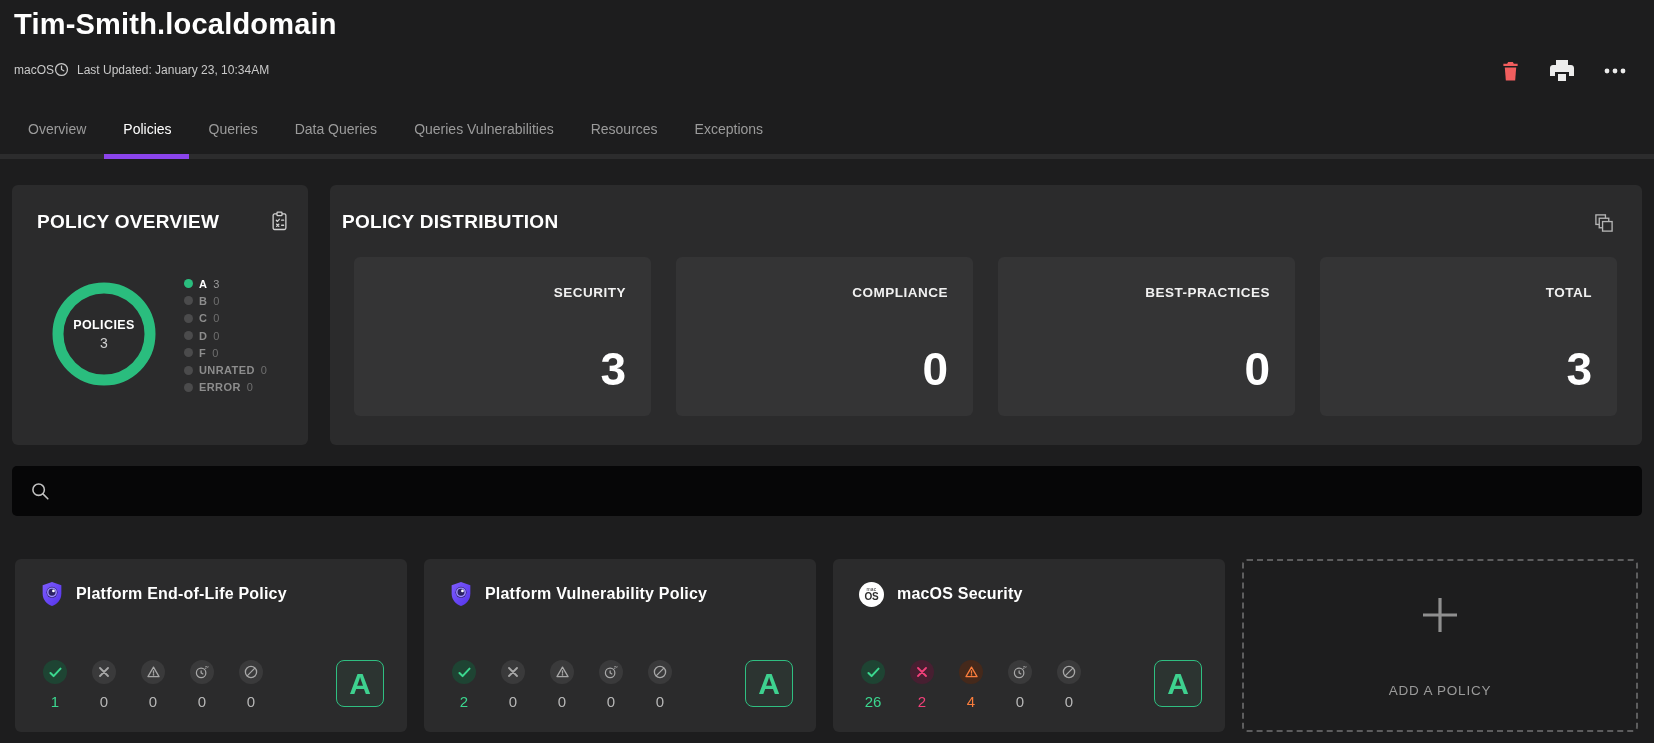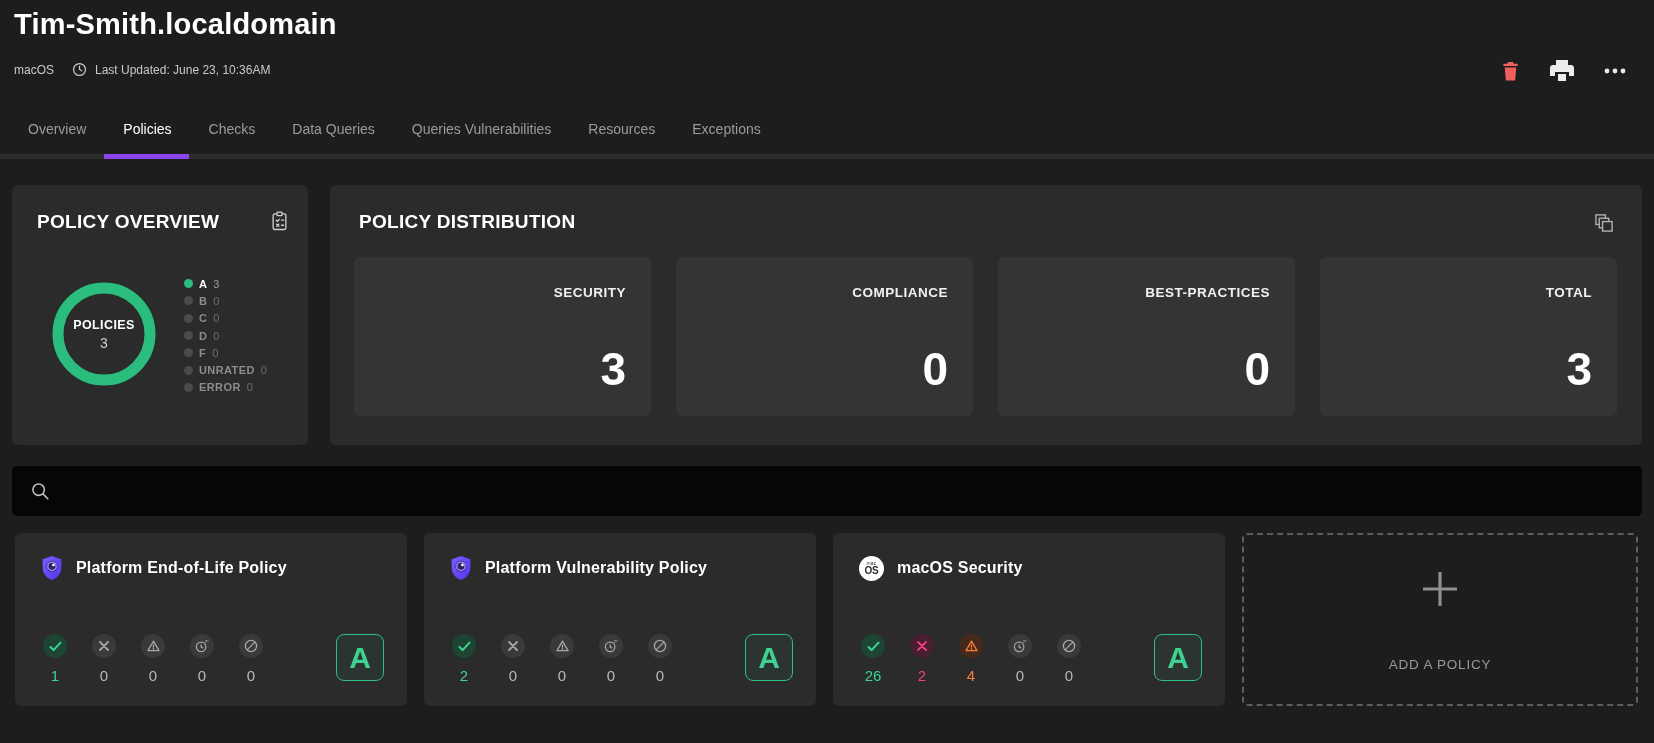--- a/index.html
+++ b/index.html
@@ -3,21 +3,21 @@
 <meta charset="utf-8">
 <style>
   * { margin:0; padding:0; box-sizing:border-box; }
   html,body { width:1654px; height:743px; }
   body { font-family:"Liberation Sans", sans-serif; background:#1d1d1e; overflow:hidden; }
   .page { position:relative; width:1654px; height:743px; background:#1d1d1e; }
 
   
   .title { position:absolute; left:14px; top:8px; font-size:29px; font-weight:700; color:#fff; letter-spacing:.2px; }
   .meta { position:absolute; left:14px; top:62px; display:flex; align-items:center; color:#c9c9c9; font-size:12px; }
-  .meta .platform { margin-right:18px; }
+  .meta .platform { }
   .meta .clock { display:inline-flex; margin-right:8px; color:#c9c9c9; }
   .actions { position:absolute; right:26px; top:58px; display:flex; align-items:center; gap:26px; }
   .actions button { background:none; border:none; cursor:pointer; display:inline-flex; padding:2px; }
   .icon-red { color:#f15e5e; } .icon-light { color:#ececec; }
 
   
   .tabs { position:absolute; left:28px; top:121px; display:flex; gap:37px; font-size:14px; color:#9b9b9b; }
   .tab { position:relative; cursor:pointer; white-space:nowrap; }
   .tab.active { color:#fff; font-weight:500; }
   .tab.active::after { content:""; position:absolute; left:-19px; right:-17px; top:33px; height:5px; background:#8b44ec; z-index:2; }
@@ -37,35 +37,35 @@
   .donut-value { font-size:14px; color:#cfcfcf; }
   .legend { position:absolute; left:172px; top:90px; list-style:none; }
   .lg { display:flex; align-items:center; gap:6px; height:17.3px; font-size:11px; }
   .lg .dot { width:9px; height:9px; border-radius:50%; background:#4b4b4c; flex:none; }
   .lg b { color:#8d8d8d; font-weight:700; letter-spacing:.4px; }
   .lg span { color:#6f6f6f; }
   .lg.on .dot { background:#2abd7e; }
   .lg.on b { color:#fff; }
   .lg.on span { color:#9d9d9d; }
 
-  .dist-head { position:absolute; left:29px; top:26px; }
+  .dist-head { position:absolute; left:12px; top:26px; }
   .copy-btn { position:absolute; right:28px; top:28px; background:none; border:none; cursor:pointer; color:#b5b5b5; display:inline-flex; }
   .dist-grid { position:absolute; left:24px; right:25px; top:72px; bottom:29px; display:flex; gap:25px; }
   .dist-stat { flex:1; background:#343435; border-radius:6px; position:relative; }
   .dist-label { position:absolute; top:28px; right:25px; font-size:13.5px; font-weight:700; color:#f1f1f1; letter-spacing:.5px;margin-left:36px; }
   .dist-value { position:absolute; bottom:24px; right:25px; font-size:46px; font-weight:700; color:#fff; line-height:1; }
 
   
   .searchbar { position:absolute; left:12px; right:12px; top:466px; height:50px; background:#060607; border-radius:5px; display:flex; align-items:center; padding:0 18px; }
   .searchbar input { flex:1; background:transparent; border:none; outline:none; color:#e5e5e5; font-size:15px; font-family:"Liberation Sans",sans-serif; }
   .searchbar input::placeholder { color:#8f8f8f; }
   .search-ic { color:#c2c2c2; display:inline-flex; cursor:pointer; }
 
   
-  .prow { position:absolute; left:15px; right:16px; top:533px; height:173px; display:flex; gap:17px; }
+  .prow { position:absolute; left:15px; right:16px; top:559px; height:173px; display:flex; gap:17px; }
   .pcard { flex:1; background:#2b2b2c; border-radius:6px; position:relative; cursor:pointer; }
   .phead { position:absolute; left:26px; top:22px; right:20px; display:flex; align-items:center; gap:13px; height:26px; }
   .pname { font-size:16px; font-weight:700; color:#fff; letter-spacing:.2px; white-space:nowrap; }
   .os-badge { width:25px; height:25px; border-radius:50%; background:#fff; color:#2d2d2d; display:flex; flex-direction:column; align-items:center; justify-content:center; line-height:1; flex:none; }
   .os-badge .t1 { font-size:5px; letter-spacing:.2px; }
   .os-badge .t2 { font-size:10px; font-weight:700; letter-spacing:-.3px; }
   .pstats { position:absolute; left:28px; bottom:22px; display:flex; gap:25px; }
   .pstat { width:24px; display:flex; flex-direction:column; align-items:center; gap:9px; }
   .pcircle { width:24px; height:24px; border-radius:50%; background:#3a3a3b; color:#a7a7a7; display:flex; align-items:center; justify-content:center; flex:none; }
   .pcount { font-size:15px; color:#b8b8b8; line-height:17px; }
@@ -90,21 +90,21 @@
 
   <h1 class="title">Tim-Smith.localdomain</h1>
   <div class="meta">
     <span class="platform">macOS</span>
     <span class="clock">
       <svg width="15" height="15" viewBox="0 0 24 24" fill="none" stroke="currentColor" stroke-width="2">
           <circle cx="12" cy="12" r="9.5"></circle>
           <path d="M12 6.5V12l3.6 2.1" stroke-linecap="round"></path>
         </svg>
     </span>
-    <span>Last Updated: June 23, 10:36AM</span>
+    <span>Last Updated: January 23, 10:34AM</span>
   </div>
   <div class="actions">
     <button class="icon-red" title="">
       <svg width="19" height="22" viewBox="0 0 24 26" fill="currentColor">
           <path d="M9 1.5h6l1.2 2.3H21v2.9H3V3.8h4.8L9 1.5z"></path>
           <path d="M4.8 8.5h14.4L17.9 25H6.1L4.8 8.5z"></path>
         </svg>
     </button>
     <button class="icon-light">
       <svg width="24" height="22" viewBox="0 0 24 22" fill="currentColor">
@@ -118,21 +118,21 @@
           <circle cx="3" cy="3" r="2.4"></circle>
           <circle cx="11" cy="3" r="2.4"></circle>
           <circle cx="19" cy="3" r="2.4"></circle>
         </svg>
     </button>
   </div>
 
   <nav class="tabs">
     <span class="tab">Overview</span>
     <span class="tab active">Policies</span>
-    <span class="tab">Checks</span>
+    <span class="tab">Queries</span>
     <span class="tab">Data Queries</span>
     <span class="tab">Queries Vulnerabilities</span>
     <span class="tab">Resources</span>
     <span class="tab">Exceptions</span>
   </nav>
   <div class="tabs-bar"></div>
 
   <div class="row1">
 
     <section class="card overview-card">

